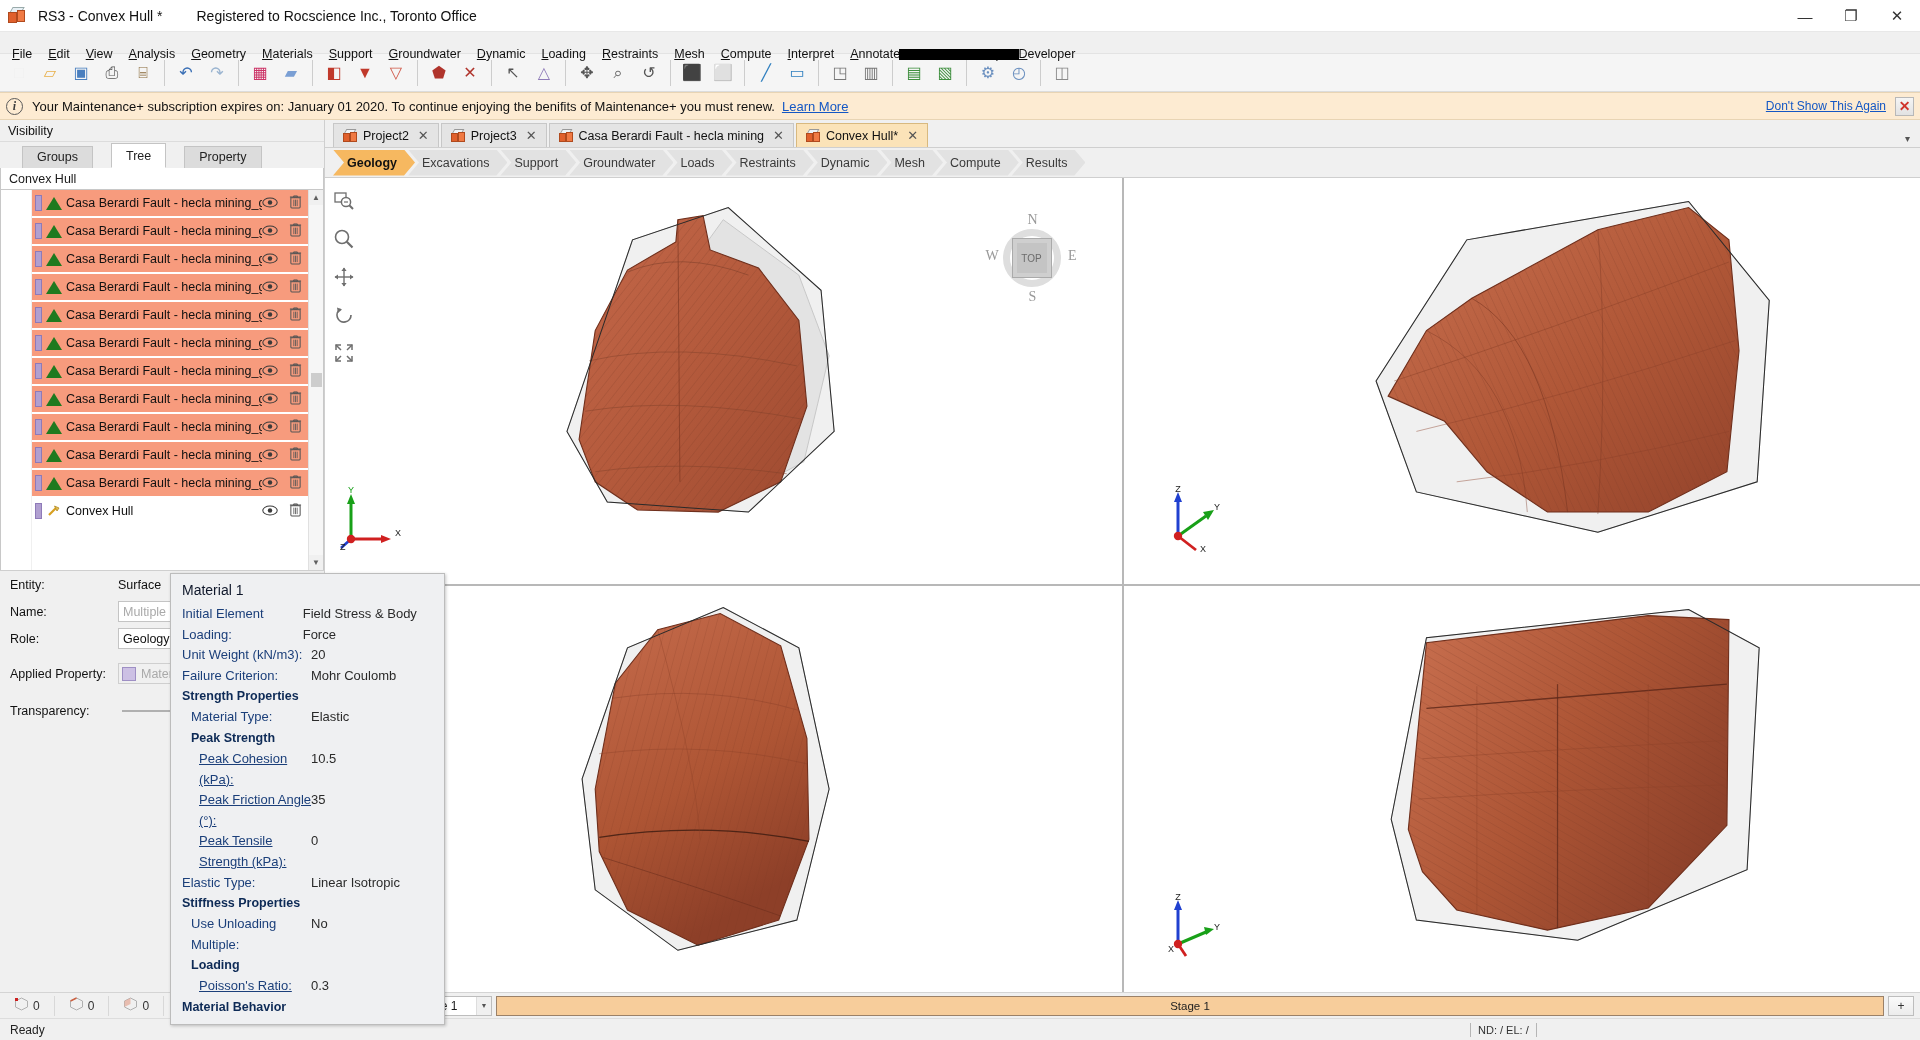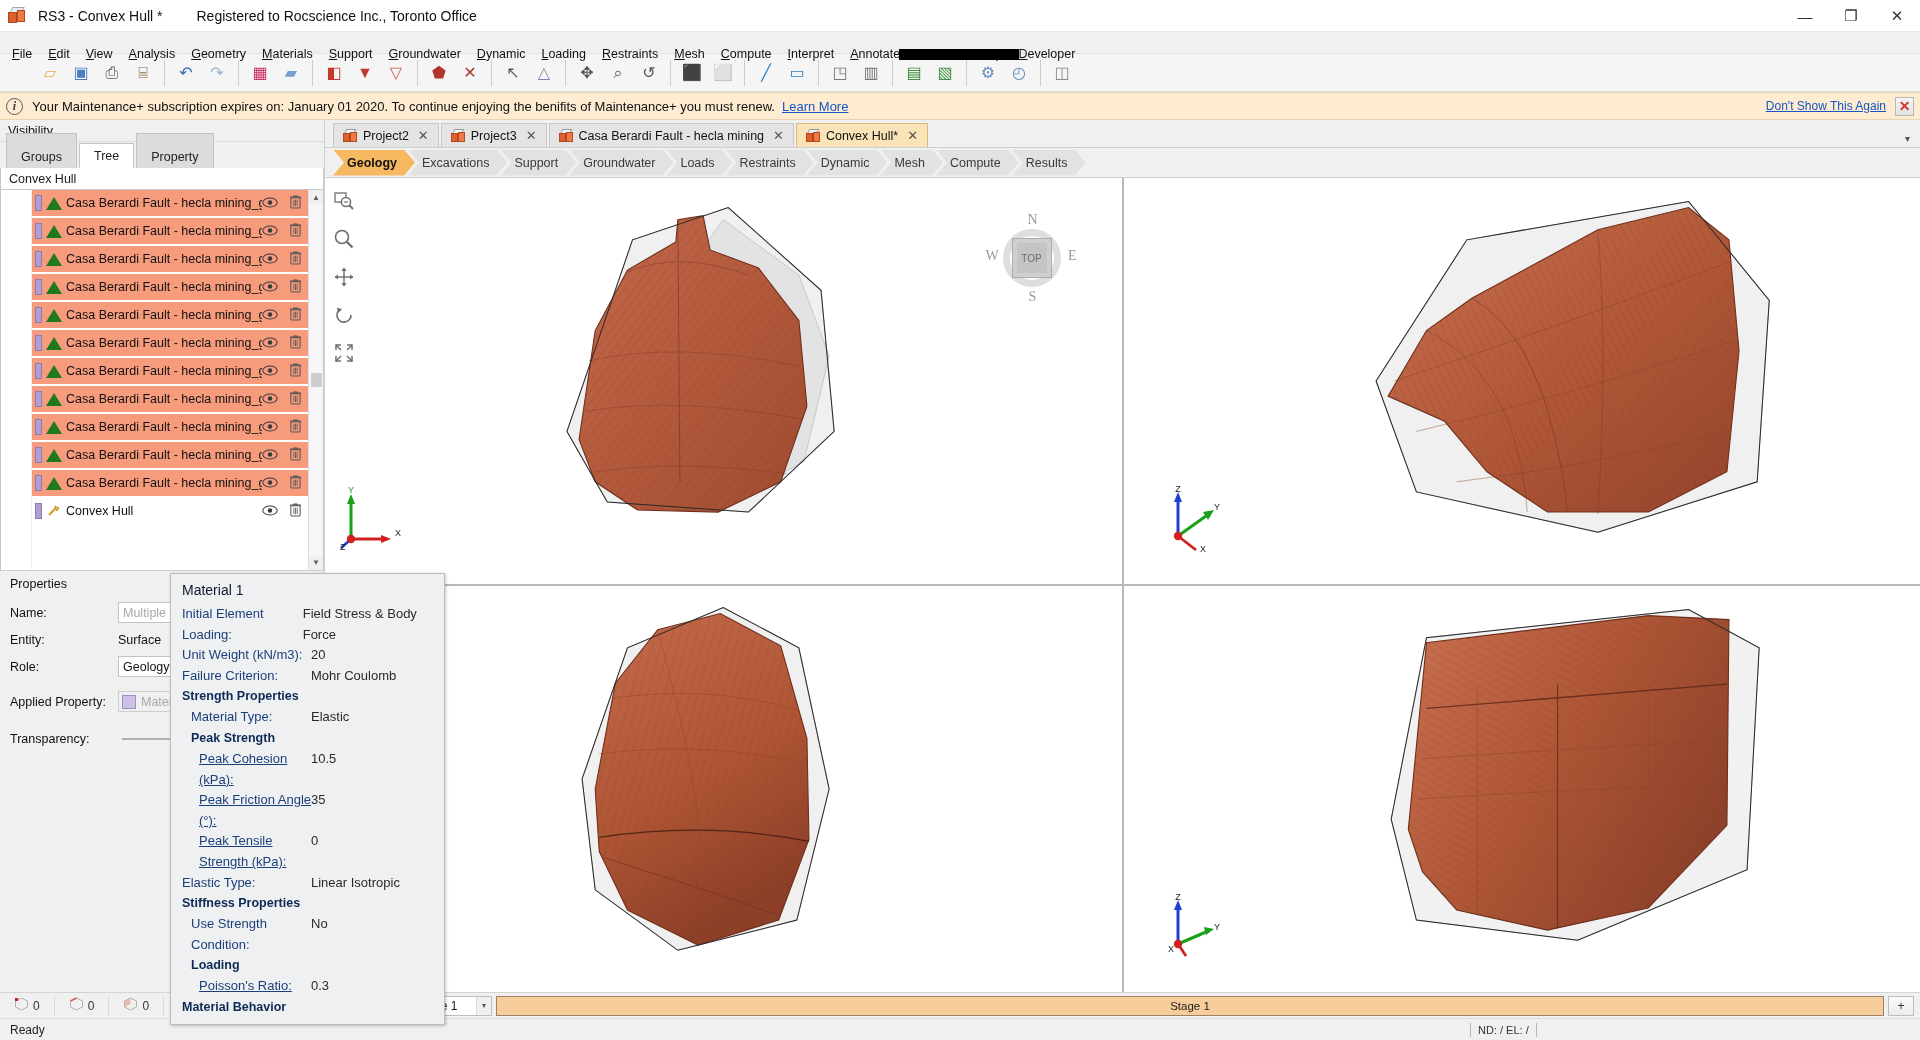--- a/index.html
+++ b/index.html
@@ -52,21 +52,21 @@
   .xbtn { width:19px;height:19px;background:linear-gradient(#f5f5f5,#e2e2e2); border:1px solid #b8b8b8; display:flex;align-items:center;justify-content:center; color:#d0342c; font-weight:bold; font-size:14px;}
 
   
   .body-split { flex:1; display:flex; min-height:0; }
   .left-col { width: 325px; min-width:325px; display:flex; flex-direction:column; background:#f0f0f0; border-right:1px solid #cfcfcf; position:relative;}
   .right-col { flex:1; display:flex; flex-direction:column; min-width:0;}
 
   
   .panel-hdr { height:22px; background:#f0f0f0; display:flex; align-items:center; padding-left:8px; font-size:12.5px; color:#111; border-bottom:1px solid #dcdcdc;}
   .tabs-row { height:26px; display:flex; align-items:flex-end; background:#f0f0f0; padding-left:6px; gap:2px;}
-  .ptab { padding: 16px 14px 4px 14px; font-size:12.5px; background:#dcdcdc; border:1px solid #c4c4c4; border-bottom:none; color:#222; }
+  .ptab { padding: 3px 14px 4px 14px; font-size:12.5px; background:#dcdcdc; border:1px solid #c4c4c4; border-bottom:none; color:#222;margin-left:16px; }
   .ptab.active { background:#fff; border-bottom:1px solid #fff; position:relative; z-index:2; padding-top:5px;}
   .tree-head { height:22px; background:#fff; border:1px solid #c8c8c8; border-top:none; display:flex; align-items:center; padding-left:8px; font-size:12.5px;}
   .tree-area { flex: 0 0 auto; height: 380px; background:#fff; border-left:1px solid #c8c8c8; border-right:1px solid #c8c8c8; display:flex; overflow:hidden; position:relative;}
   .tree-gutter { width:31px; background:#fff; border-right:1px solid #f0f0f0;}
   .tree-list { flex:1; overflow:hidden; }
   .tree-row { height:28px; display:flex; align-items:center; padding-left:3px; background:#f79b7d; border-bottom:2px solid #fff; position:relative;}
   .tree-row.plain { background:#fff; }
   .bar-ico { width:7px; height:16px; background:#b09fd0; border:1px solid #8e7ab8; margin-right:4px; flex:0 0 auto;}
   .tri-ico { width:0;height:0;border-left:8px solid transparent;border-right:8px solid transparent;border-bottom:13px solid #1f7a1f; margin-right:4px; flex:0 0 auto;}
   .hammer-ico { width:16px;height:16px;margin-right:4px;flex:0 0 auto;display:flex;align-items:center;justify-content:center;}
@@ -534,29 +534,28 @@
             </div>
           </div>
         <div class="tree-scroll">
           <div class="sc-arrow">▲</div>
           <div class="sc-thumb"></div>
           <div class="sc-arrow">▼</div>
         </div>
       </div>
 
       <div class="props">
-        <div class="props-hdr">Properties</div>
-
+
+        <div class="prow">
+          <span class="plabel">Entity:</span>
+          <span class="pval">Surface</span>
+        </div>
         <div class="prow">
           <span class="plabel">Name:</span>
           <span class="pinput">Multiple</span>
-        </div>
-        <div class="prow">
-          <span class="plabel">Entity:</span>
-          <span class="pval">Surface</span>
         </div>
         <div class="prow">
           <span class="plabel">Role:</span>
           <span class="pinput en">Geology</span>
         </div>
         <div class="prow" style="margin-top:8px">
           <span class="plabel">Applied Property:</span>
           <span class="pprop">
             <span class="pcheckbox"></span>
             <span>Materi</span>
@@ -908,21 +907,21 @@
         <div class="mrow ind2">
           <span class="k">Peak Tensile Strength (kPa):</span>
           <span class="v">0</span>
         </div>
         <div class="mrow">
           <span class="k">Elastic Type:</span>
           <span class="v">Linear Isotropic</span>
         </div>
         <div class="msec">Stiffness Properties</div>
         <div class="mrow ind1">
-          <span class="k">Use Strength Condition:</span>
+          <span class="k">Use Unloading Multiple:</span>
           <span class="v">No</span>
         </div>
         <div class="msec ind1">Loading</div>
         <div class="mrow ind2">
           <span class="k">Poisson's Ratio:</span>
           <span class="v">0.3</span>
         </div>
         <div class="msec">Material Behavior</div>
       </div>
   </div>

